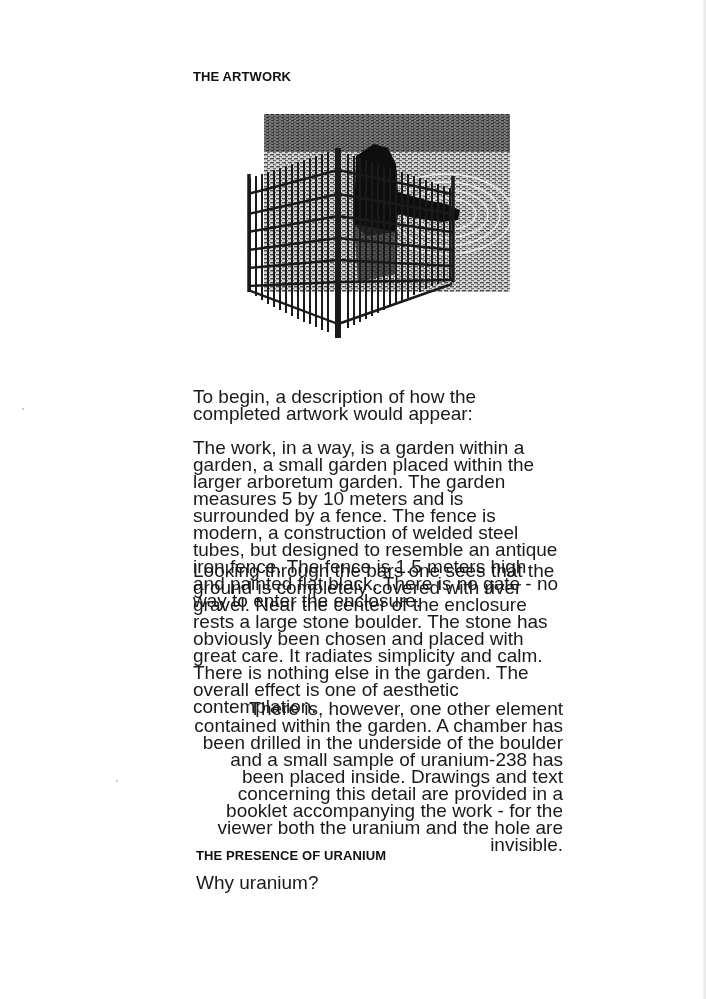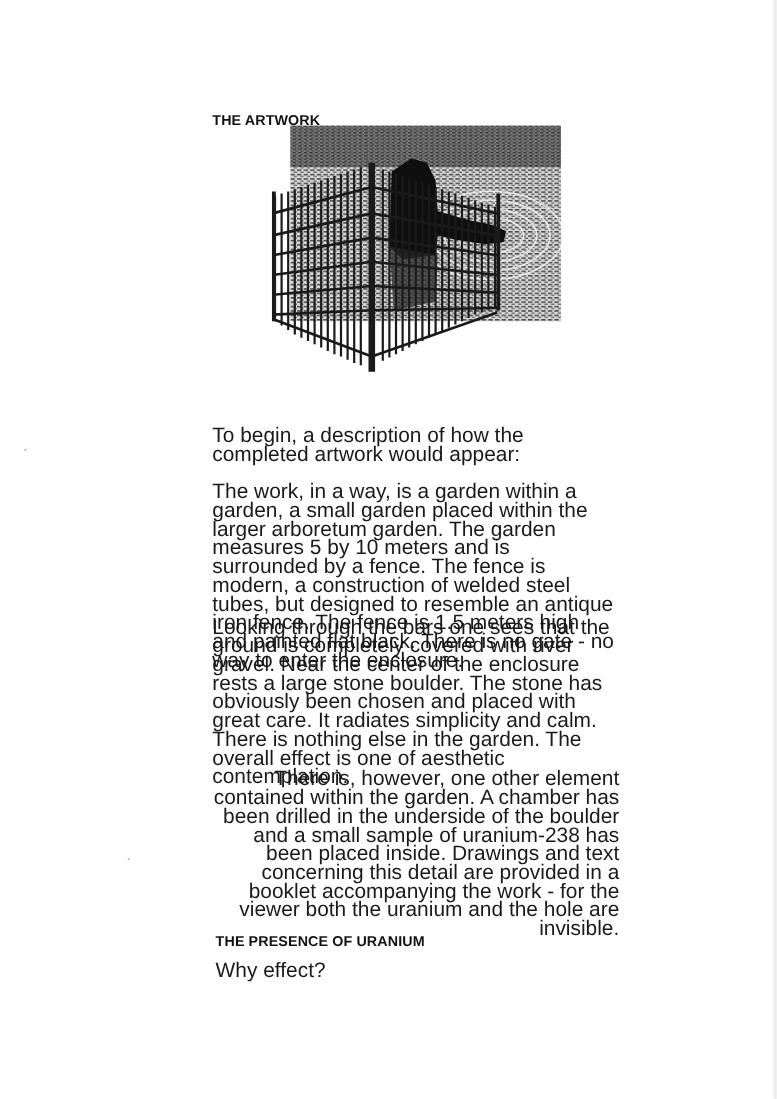--- a/index.html
+++ b/index.html
@@ -24,21 +24,21 @@
       background: linear-gradient(to right, #f4f4f4, #e6e6e6);
     }
     .heading {
       position: absolute;
       left: 193px;
       font-size: 13px;
       font-weight: bold;
       letter-spacing: 0.1px;
       color: #111;
     }
-    #heading-artwork { top: 102px; text-align: right; }
+    #heading-artwork { top: 69px; text-align: right; }
     #heading-uranium { top: 837px; left: 196px; margin-top: 11px; }
 
     .figure {
       position: absolute;
       left: 246px;
       top: 114px;
       width: 266px;
       height: 226px;
     }
     .figure svg { display: block; }
@@ -169,13 +169,13 @@
     </g>
   </svg>
 </div>
 
 <div class="para" id="para-intro">To begin, a description of how the completed artwork would appear:</div>
 <div class="para" id="para-garden">The work, in a way, is a garden within a garden, a small garden placed within the larger arboretum garden. The garden measures 5 by 10 meters and is surrounded by a fence. The fence is modern, a construction of welded steel tubes, but designed to resemble an antique iron fence. The fence is 1.5 meters high and painted flat black. There is no gate - no way to enter the enclosure.</div>
 <div class="para" id="para-looking">Looking through the bars one sees that the ground is completely covered with river gravel. Near the center of the enclosure rests a large stone boulder. The stone has obviously been chosen and placed with great care. It radiates simplicity and calm. There is nothing else in the garden. The overall effect is one of aesthetic contemplation.</div>
 <div class="para" id="para-element">There is, however, one other element contained within the garden. A chamber has been drilled in the underside of the boulder and a small sample of uranium-238 has been placed inside. Drawings and text concerning this detail are provided in a booklet accompanying the work - for the viewer both the uranium and the hole are invisible.</div>
 
 <div class="heading" id="heading-uranium">THE PRESENCE OF URANIUM</div>
-<div class="para" id="para-why">Why effect?</div>
+<div class="para" id="para-why">Why uranium?</div>
 
 </body></html>

